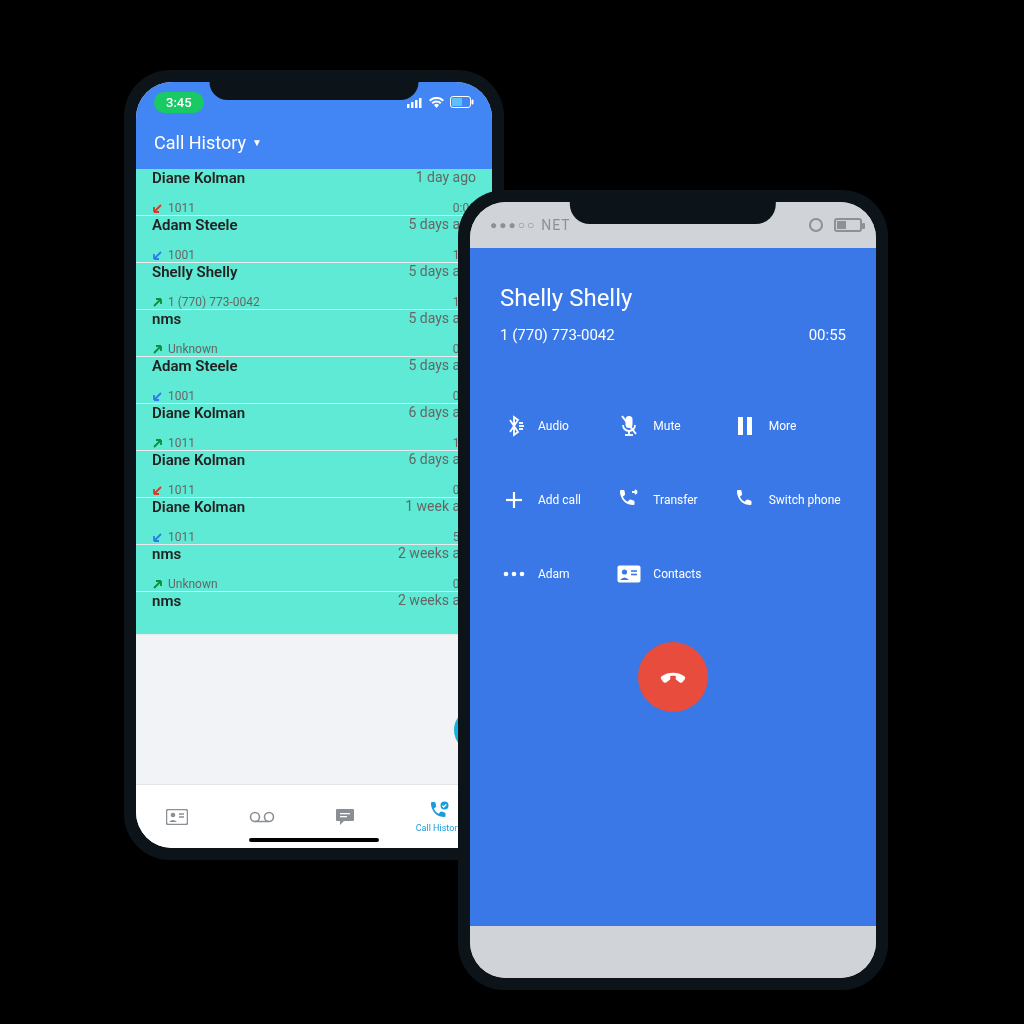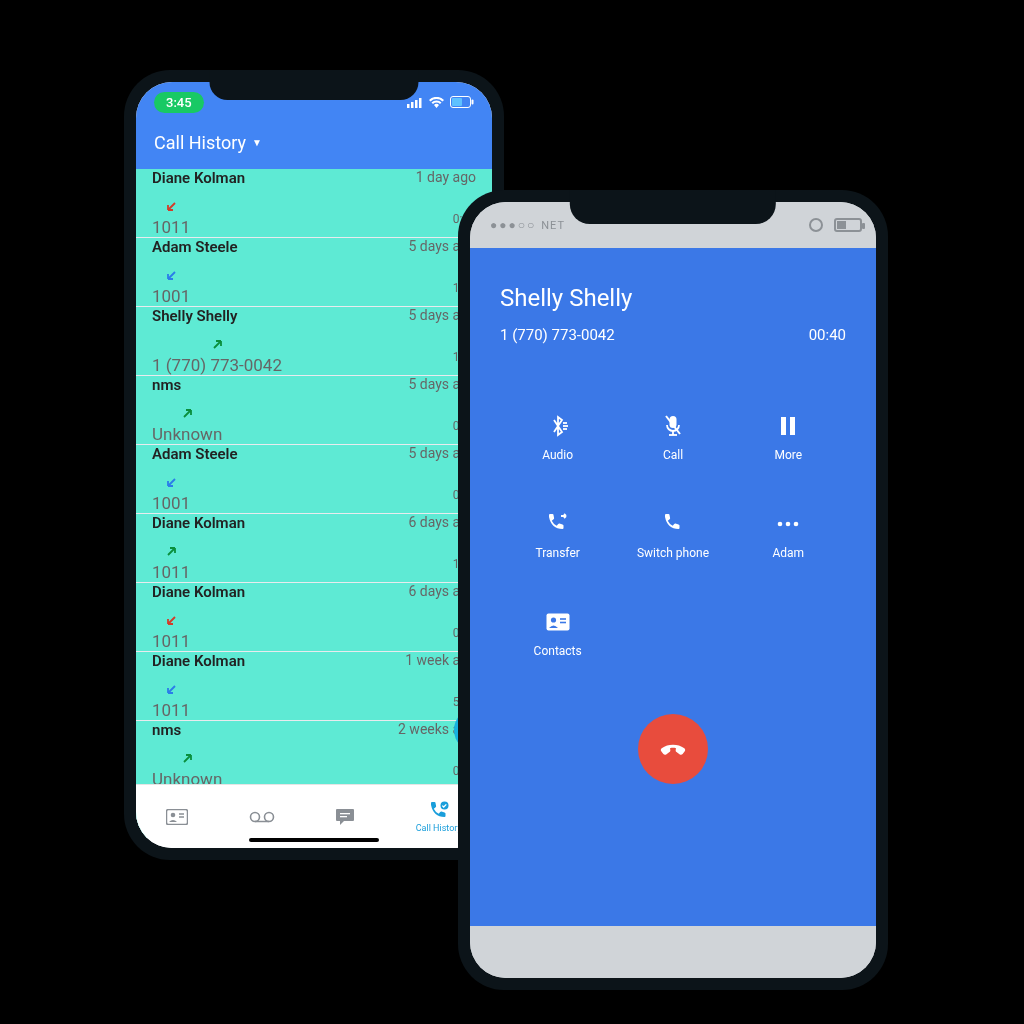--- a/index.html
+++ b/index.html
@@ -48,21 +48,21 @@
   .list { background: #f1f3f6; }
   .row {
     background: #5eead4; margin-bottom: 1px; padding: 0 16px;
     display: flex; flex-direction: column; gap: 14px;
     box-shadow: 0 1px 2px rgba(0,0,0,.05);
   }
   .row-top { display: flex; justify-content: space-between; }
   .row-bot { display: flex; justify-content: space-between; align-items: center; }
   .name { font-size: 15px; font-weight: 600; color: #222; }
   .when { font-size: 14px; color: #666; }
-  .num  { font-size: 17px; color: #666; display: flex; align-items: center; gap: 6px; flex-direction: column; }
+  .num  { font-size: 12px; color: #666; display: flex; align-items: center; gap: 6px; }
   .dur  { font-size: 12px; color: #666; }
   .arrow { width: 10px; height: 10px; display: inline-block; } 
 
   .tabbar {
     position: absolute; bottom: 0; left: 0; right: 0; height: 64px;
     background: #fff; display: flex; justify-content: space-around; align-items: center;
     border-top: 1px solid #e5e5e5;
   }
   .tab { display: flex; flex-direction: column; align-items: center; gap: 2px; color: #8a8f95; font-size: 9px; }
   .tab.active { color: #1a9edb; }
@@ -78,34 +78,34 @@
 
   
   #phone-call { top: 190px; left: 458px; width: 430px; height: 800px; }
   #phone-call .screen { background: #d0d4d8; }
   #phone-call .notch { width: 48%; height: 34px; border-bottom-left-radius: 20px; border-bottom-right-radius: 20px; }
   .call-status {
     height: 46px; display: flex; align-items: center; padding: 0 14px 0 20px; gap: 5px;
     background: #d0d4d8; color: #8c9196; font-size: 12px;
   }
   .call-status .dots { letter-spacing: 2px; font-size: 12px; }
-  .call-status .carrier { font-size: 11px; letter-spacing: 1px; }
+  .call-status .carrier { font-size: 14px; letter-spacing: 1px; }
   .call-status .spacer { flex: 1; }
   .call-status .batt {
     width: 28px; height: 14px; border: 2px solid #8c9196; border-radius: 3px; position: relative;
   }
   .call-status .batt::after { content:''; position:absolute; right:-5px; top:3px; width:3px; height:6px; background:#8c9196; border-radius:1px; }
   .call-status .batt .lvl { position:absolute; left:1px; top:1px; bottom:1px; width:9px; background:#8c9196; }
   .call-status .globe { width:14px; height:14px; border:2px solid #8c9196; border-radius:50%; margin-right:6px; }
 
   .call-body { background: #3b78e7; color: #fff; height: calc(100% - 46px - 52px); padding: 26px 30px 0; display:flex; flex-direction:column; }
   .call-name { font-size: 24px; font-weight: 400; margin-top: 10px; }
   .call-sub  { display:flex; justify-content: space-between; margin-top: 14px; font-size: 15px; }
   .call-grid { margin-top: 70px; display: grid; grid-template-columns: repeat(3,1fr); row-gap: 50px; }
-  .call-btn { display:flex; flex-direction:column; align-items:center; gap:10px; font-size:12px; }
+  .call-btn { display:flex; flex-direction:row; align-items:center; gap:10px; font-size:12px; }
   .call-btn .ic { width: 28px; height: 24px; display:flex; align-items:center; justify-content:center; font-size:20px; }
   .hangup {
     margin: 56px auto 0; width: 70px; height: 70px; background:#e84c3d; border-radius:50%;
     display:flex; align-items:center; justify-content:center;
   }
   .hangup svg { width: 34px; height: 34px; }
   .call-bottom { height: 52px; background:#d0d4d8; }
 
   svg { display:block; }
 </style>
@@ -380,21 +380,21 @@
       <span class="globe"></span>
       <span class="batt">
           <span class="lvl"></span>
         </span>
     </div>
 
     <div class="call-body">
       <div class="call-name">Shelly Shelly</div>
       <div class="call-sub">
         <span>1 (770) 773-0042</span>
-        <span>00:40</span>
+        <span>00:55</span>
       </div>
 
       <div class="call-grid">
         <div class="call-btn">
           <span class="ic">
             <svg width="22" height="24" viewBox="0 0 22 24" fill="none" stroke="#fff" stroke-width="1.8">
                 <path d="M7 6 l8 12 l-4 3 v-18 l4 3 l-8 12"></path>
                 <line x1="16" y1="9" x2="20" y2="9"></line>
                 <line x1="16" y1="12" x2="21" y2="12"></line>
                 <line x1="16" y1="15" x2="20" y2="15"></line>
@@ -405,32 +405,41 @@
         <div class="call-btn">
           <span class="ic">
             <svg width="20" height="24" viewBox="0 0 20 24" fill="none" stroke="#fff" stroke-width="1.8">
                 <rect x="6.5" y="2" width="7" height="12" rx="3.5" fill="#fff" stroke="none"></rect>
                 <path d="M4 11 a6 6 0 0 0 12 0"></path>
                 <line x1="10" y1="17" x2="10" y2="21"></line>
                 <line x1="6" y1="21" x2="14" y2="21"></line>
                 <line x1="3" y1="2" x2="17" y2="20" stroke-width="2"></line>
               </svg>
           </span>
-          <span>Call</span>
+          <span>Mute</span>
         </div>
         <div class="call-btn">
           <span class="ic">
             <svg width="16" height="20" viewBox="0 0 16 20">
                 <rect x="1" y="1" width="5" height="18" fill="#fff"></rect>
                 <rect x="10" y="1" width="5" height="18" fill="#fff"></rect>
               </svg>
           </span>
           <span>More</span>
         </div>
 
+        <div class="call-btn">
+          <span class="ic">
+            <svg width="20" height="20" viewBox="0 0 20 20">
+                <line x1="10" y1="2" x2="10" y2="18" stroke="#fff" stroke-width="2.2"></line>
+                <line x1="2" y1="10" x2="18" y2="10" stroke="#fff" stroke-width="2.2"></line>
+              </svg>
+          </span>
+          <span>Add call</span>
+        </div>
         <div class="call-btn">
           <span class="ic">
             <svg width="24" height="22" viewBox="0 0 24 22">
                 <path d="M3 2 q0 -1 1 -1 h2.5 q1 0 1 1 l0.6 3 q0.1 0.8 -0.5 1.3 l-1.8 1.4 q1.6 3.4 4.9 5 l1.5 -1.7 q0.5 -0.6 1.3 -0.4 l3 0.8 q1 0.2 1 1.2 v2.4 q0 1 -1 1 q-11 0 -13.5 -12 z" fill="#fff"></path>
                 <path d="M15 3 h5 m0 0 l-2 -2 m2 2 l-2 2" fill="none" stroke="#fff" stroke-width="1.8"></path>
               </svg>
           </span>
           <span>Transfer</span>
         </div>
 

